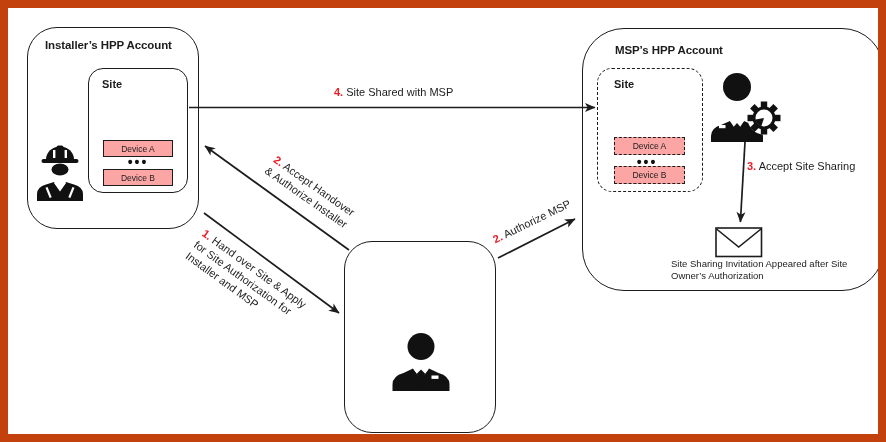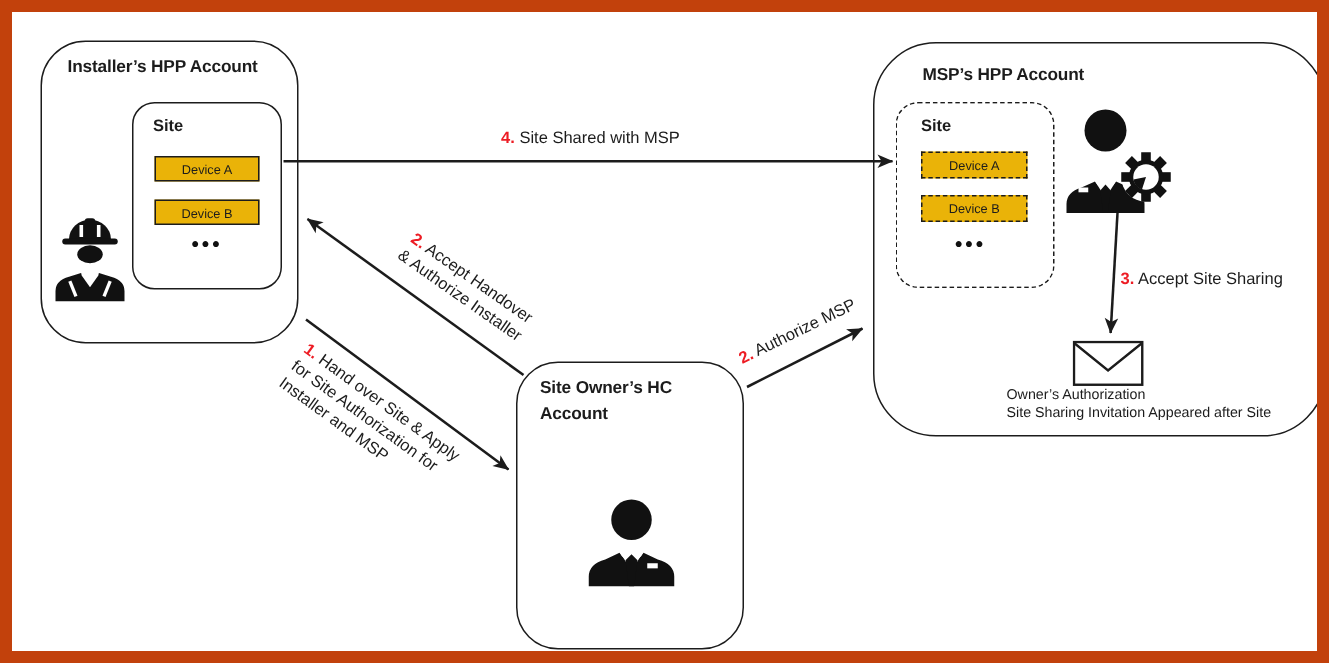--- a/index.html
+++ b/index.html
@@ -7,21 +7,21 @@
     position:relative; width:886px; height:442px; box-sizing:border-box;
     background:#ffffff; border:8px solid #c2410c; overflow:hidden;
     font-family:Liberation Sans, sans-serif; color:#1c1c1c;
   }
   .box { position:absolute; border:1.8px solid #1c1c1c; background:#fff; box-sizing:border-box; z-index:1; }
   .box-title { position:absolute; font-weight:bold; font-size:11.5px; line-height:13px; white-space:nowrap; z-index:4; letter-spacing:-0.1px; }
   .site-box { position:absolute; border:1.6px solid #1c1c1c; border-radius:15px; background:#fff; box-sizing:border-box; z-index:2; }
   .site-box.dashed { border-style:dashed; }
   .site-title { position:absolute; font-weight:bold; font-size:11px; white-space:nowrap; z-index:4; }
   .device { position:absolute; border:1.4px solid #1c1c1c; box-sizing:border-box; display:flex; align-items:center; justify-content:center;
-            font-size:8.5px; background:#eab308; z-index:4; }
+            font-size:8.5px; background:#fca5a5; z-index:4;margin-top:36px; }
   .device.dashed { border-style:dashed; }
   .dots { position:absolute; font-weight:bold; font-size:14px; letter-spacing:2px; text-align:center; z-index:4; color:#111; }
   .icon { position:absolute; z-index:4; }
   svg.overlay { position:absolute; left:0; top:0; z-index:5; pointer-events:none; }
   .step-label { position:absolute; font-size:11px; line-height:13.5px; white-space:nowrap; z-index:6; color:#1c1c1c; }
   .rot { transform-origin:center center; }
   .num { color:#ED1C24; font-weight:bold; }
   .caption { position:absolute; font-size:9.5px; line-height:11.5px; z-index:6; color:#1c1c1c; }
   .ll { white-space:nowrap; }
 </style>
@@ -52,24 +52,20 @@
         <rect x="18" y="6" width="2.4" height="8"></rect>
         <rect x="29.6" y="6" width="2.4" height="8"></rect>
         <polygon points="19,39 31,39 25,47.5"></polygon>
         <rect x="12.5" y="43" width="2.2" height="11" transform="rotate(-22 13.6 48.5)"></rect>
         <rect x="35.3" y="43" width="2.2" height="11" transform="rotate(22 36.4 48.5)"></rect>
       </g>
     </svg>
   </div>
 
   <div class="box" style="left:336px; top:233px; width:152px; height:192px; border-radius:28px;"></div>
-  <div class="box-title" style="left:352px; top:243px; line-height:17px;">
-    <div>Site Owner’s HC</div>
-    <div>Account</div>
-  </div>
 
   <div class="icon" style="left:383px; top:323px;">
     <svg width="60" height="60" viewBox="0 0 60 60">
       <g fill="#111">
         <circle cx="30" cy="15.5" r="13.5"></circle>
         <path d="M1.5,60 v-6.5 q0,-8.5 11,-11.5 l9.5,-4.5 q3,5.5 8,5.5 q5,0 8,-5.5 l9.5,4.5 q11,3 11,11.5 v6.5 z"></path>
       </g>
       <polygon points="21.5,36 38.5,36 30,49.5" fill="#fff"></polygon>
       <polygon points="30,38.5 26,42.5 28.3,60 31.7,60 34,42.5" fill="#111"></polygon>
       <rect x="40.5" y="44.5" width="7" height="3.4" fill="#fff"></rect>
@@ -113,22 +109,22 @@
   </div>
 
   <div class="icon" style="left:707px; top:219px;">
     <svg width="48" height="31" viewBox="0 0 48 31">
       <rect x="1" y="1" width="45.5" height="28.5" fill="#fff" stroke="#1c1c1c" stroke-width="1.6"></rect>
       <path d="M1.5,2 L23.7,20 L46,2" fill="none" stroke="#1c1c1c" stroke-width="1.6"></path>
     </svg>
   </div>
 
   <div class="caption" style="left:663px; top:250px;">
+    <div class="ll">Site Sharing Invitation Appeared after Site</div>
     <div class="ll">Owner’s Authorization</div>
-    <div class="ll">Site Sharing Invitation Appeared after Site</div>
   </div>
 
   <svg class="overlay" width="886" height="442" viewBox="0 0 886 442">
     <defs>
       <marker id="ah" markerUnits="userSpaceOnUse" markerWidth="14" markerHeight="12" refX="10.5" refY="5" orient="auto">
         <path d="M0.5,0.5 L11,5 L0.5,9.5 L3.2,5 Z" fill="#1c1c1c"></path>
       </marker>
     </defs>
     <line x1="181" y1="99.5" x2="587" y2="99.5" stroke="#1c1c1c" stroke-width="1.7" marker-end="url(#ah)"></line>
     <line x1="341" y1="242" x2="197" y2="138" stroke="#1c1c1c" stroke-width="1.7" marker-end="url(#ah)"></line>
@@ -157,18 +153,18 @@
     </div>
     <div class="ll">for Site Authorization for</div>
     <div class="ll">Installer and MSP</div>
   </div>
 
   <div class="step-label rot" style="left:524px; top:214px; transform:translate(-50%,-50%) rotate(-26deg);">
     <span class="num">2.</span>
     <span>Authorize MSP</span>
   </div>
 
-  <div class="step-label" style="left:739px; top:172px;">
+  <div class="step-label" style="left:739px; top:152px;">
     <span class="num">3.</span>
     <span>Accept Site Sharing</span>
   </div>
 
 </div>
 
 </body></html>

